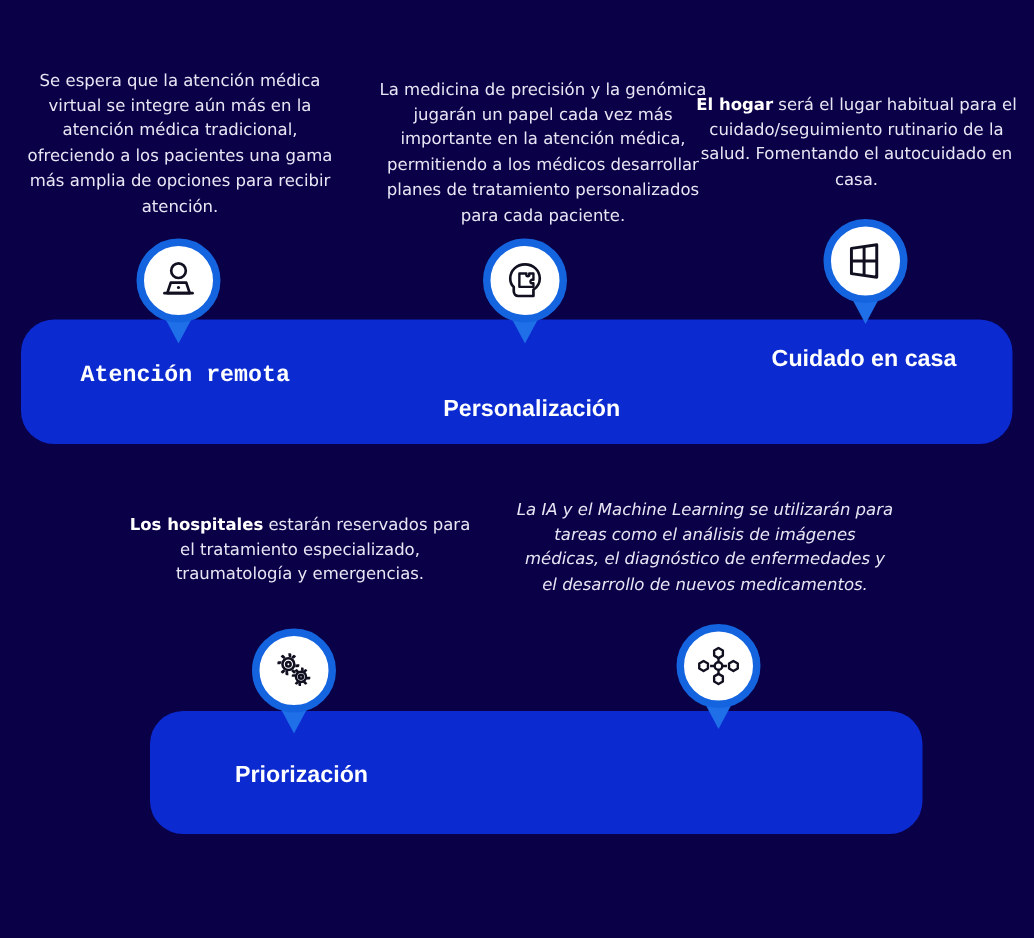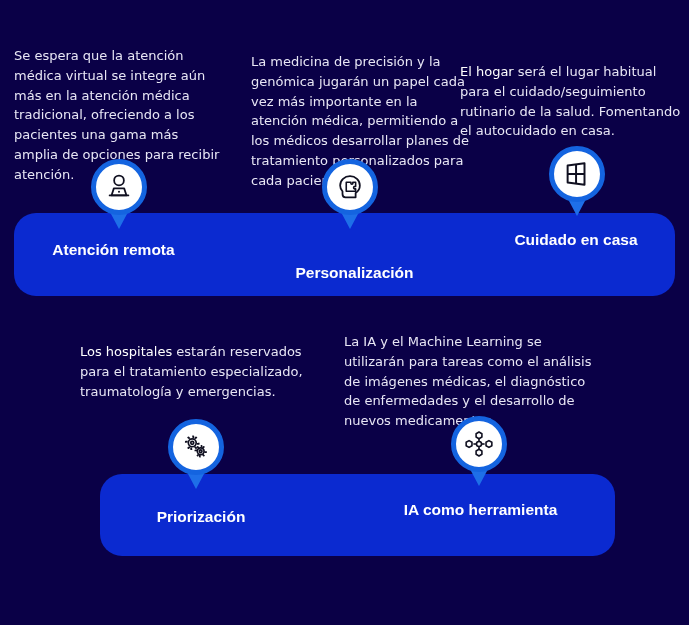--- a/index.html
+++ b/index.html
@@ -18,51 +18,51 @@
   .canvas {
     position: absolute;
     inset: 0;
   }
 
   
   .desc {
     position: absolute;
     color: #e8e6f5;
     font-family: "DejaVu Sans", sans-serif;
-    font-size: 13px;
+    font-size: 11px;
     line-height: 1.52;
-    text-align: left;
-  }
-  .desc b { font-weight: normal; color: #ffffff; margin-top: 48px; }
+    text-align: center;
+  }
+  .desc b { font-weight: bold; color: #ffffff; margin-top: 48px; }
 
   .desc-remota       { left: 14px;  top: 46px;  width: 212px; }
   .desc-personaliz   { left: 251px; top: 52px;  width: 222px; }
   .desc-hogar        { left: 460px; top: 62px;  width: 222px; }
   .desc-hospitales   { left: 80px;  top: 342px; width: 240px; }
-  .desc-ia           { left: 344px; top: 332px; width: 252px; }
+  .desc-ia           { left: 344px; top: 332px; width: 252px; font-style: italic; }
 
   
   .card {
     position: absolute;
     background: #0b2ad0;
     border-radius: 22px;
   }
   .card-top    { left: 14px;  top: 213px; width: 661px; height: 83px; }
   .card-bottom { left: 100px; top: 474px; width: 515px; height: 82px; }
 
   .card-label {
     position: absolute;
     color: #ffffff;
     font-family: "Liberation Sans", sans-serif;
     font-weight: bold;
     font-size: 15.5px;
     line-height: 1.35;
     text-align: center;
   }
-  .lbl-remota    { left: 36px;  top: 240px; width: 155px; }
+  .lbl-remota    { left: 46px;  top: 240px; width: 155px; font-family: Liberation Mono, monospace; }
   .lbl-personal  { left: 268px; top: 243px; width: 173px; margin-top: 20px; }
   .lbl-cuidado   { left: 496px; top: 230px; width: 160px; }
   .lbl-prioriz   { left: 125px; top: 507px; width: 152px; text-align: center; }
   .lbl-ia        { left: 401px; top: 500px; width: 159px; }
 
   
   .pin {
     position: absolute;
     width: 56px;
     height: 56px;
@@ -119,21 +119,20 @@
 
   <div class="card card-top"></div>
 
   <div class="card card-bottom"></div>
 
   <div class="card-label lbl-remota">Atención remota</div>
   <div class="card-label lbl-personal">Personalización</div>
   <div class="card-label lbl-cuidado">Cuidado en casa</div>
 
   <div class="card-label lbl-prioriz">Priorización</div>
-  <div class="card-label lbl-ia">IA como herramienta</div>
 
   <div class="pin pin-remota">
     <div class="pin-tail"></div>
     <div class="pin-circle">
       <svg width="30" height="30" viewBox="0 0 32 32">
         <circle cx="16" cy="9" r="5.2" fill="none" stroke="#101020" stroke-width="1.9"></circle>
         <path d="M8 25 L10.5 17.5 L21.5 17.5 L24 25 Z" fill="none" stroke="#101020" stroke-width="1.9" stroke-linejoin="round"></path>
         <line x1="6" y1="25" x2="26" y2="25" stroke="#101020" stroke-width="1.9" stroke-linecap="round"></line>
         <circle cx="16" cy="21" r="1.1" fill="#101020"></circle>
       </svg>

